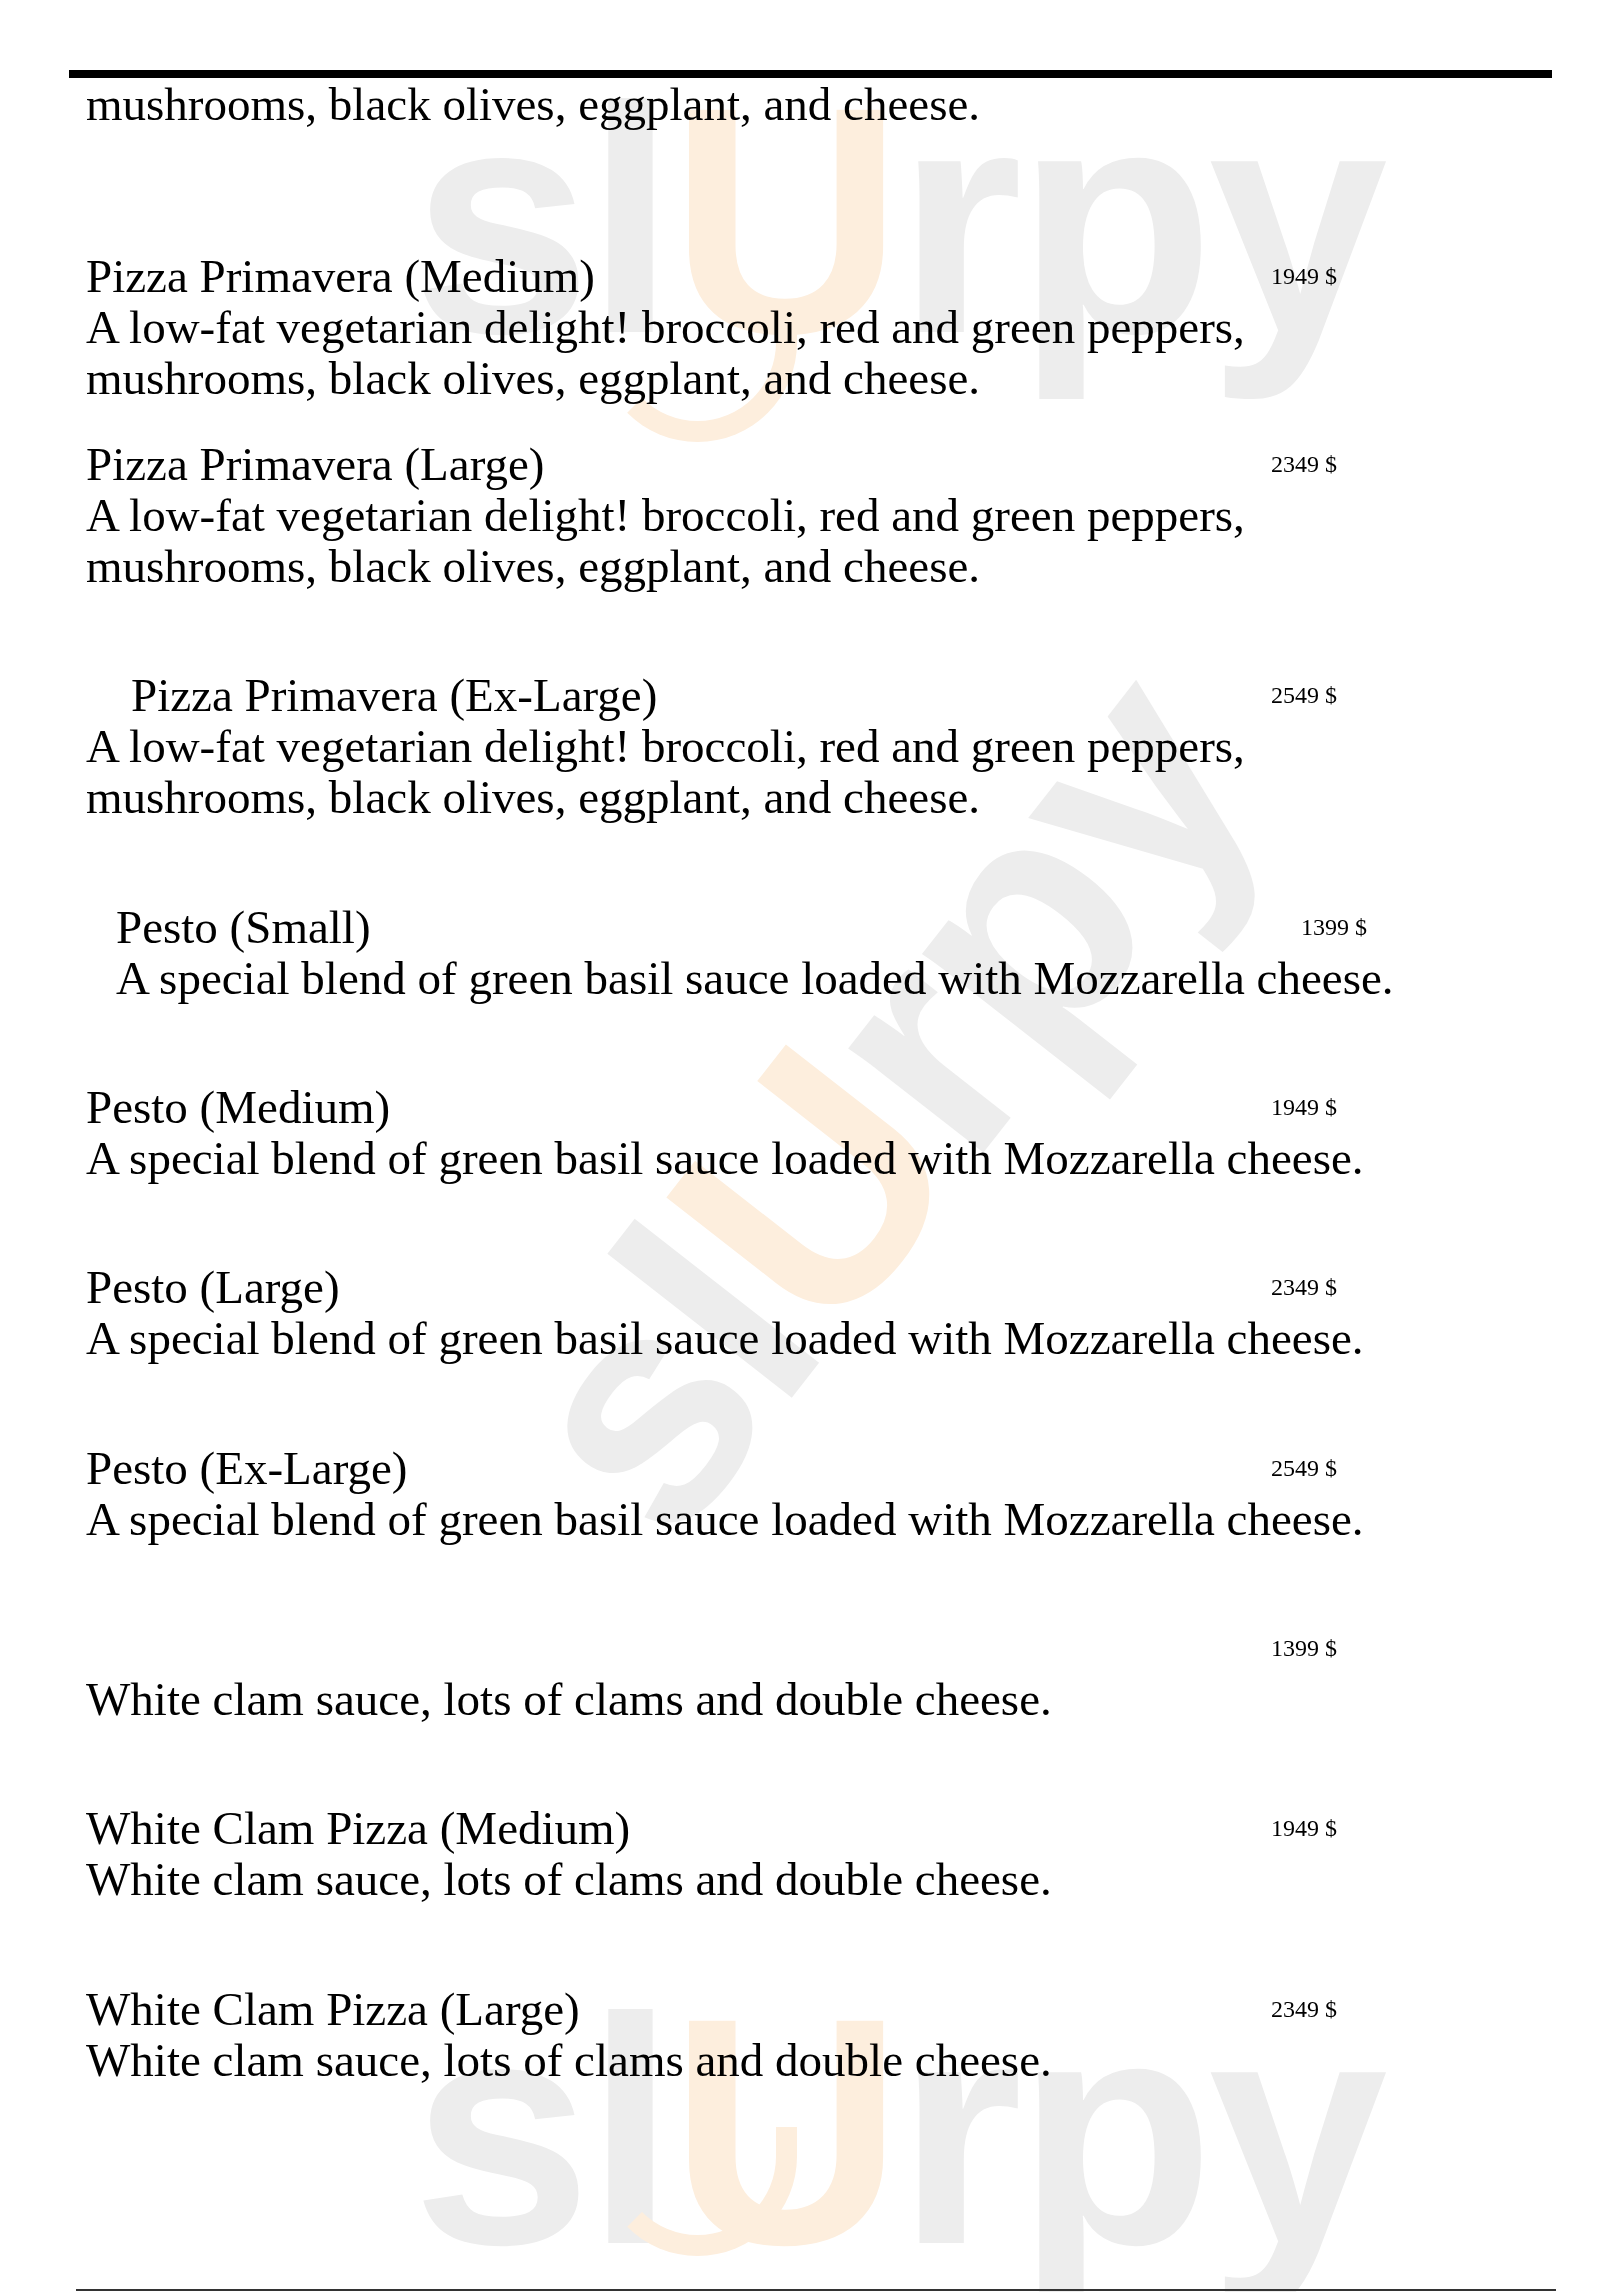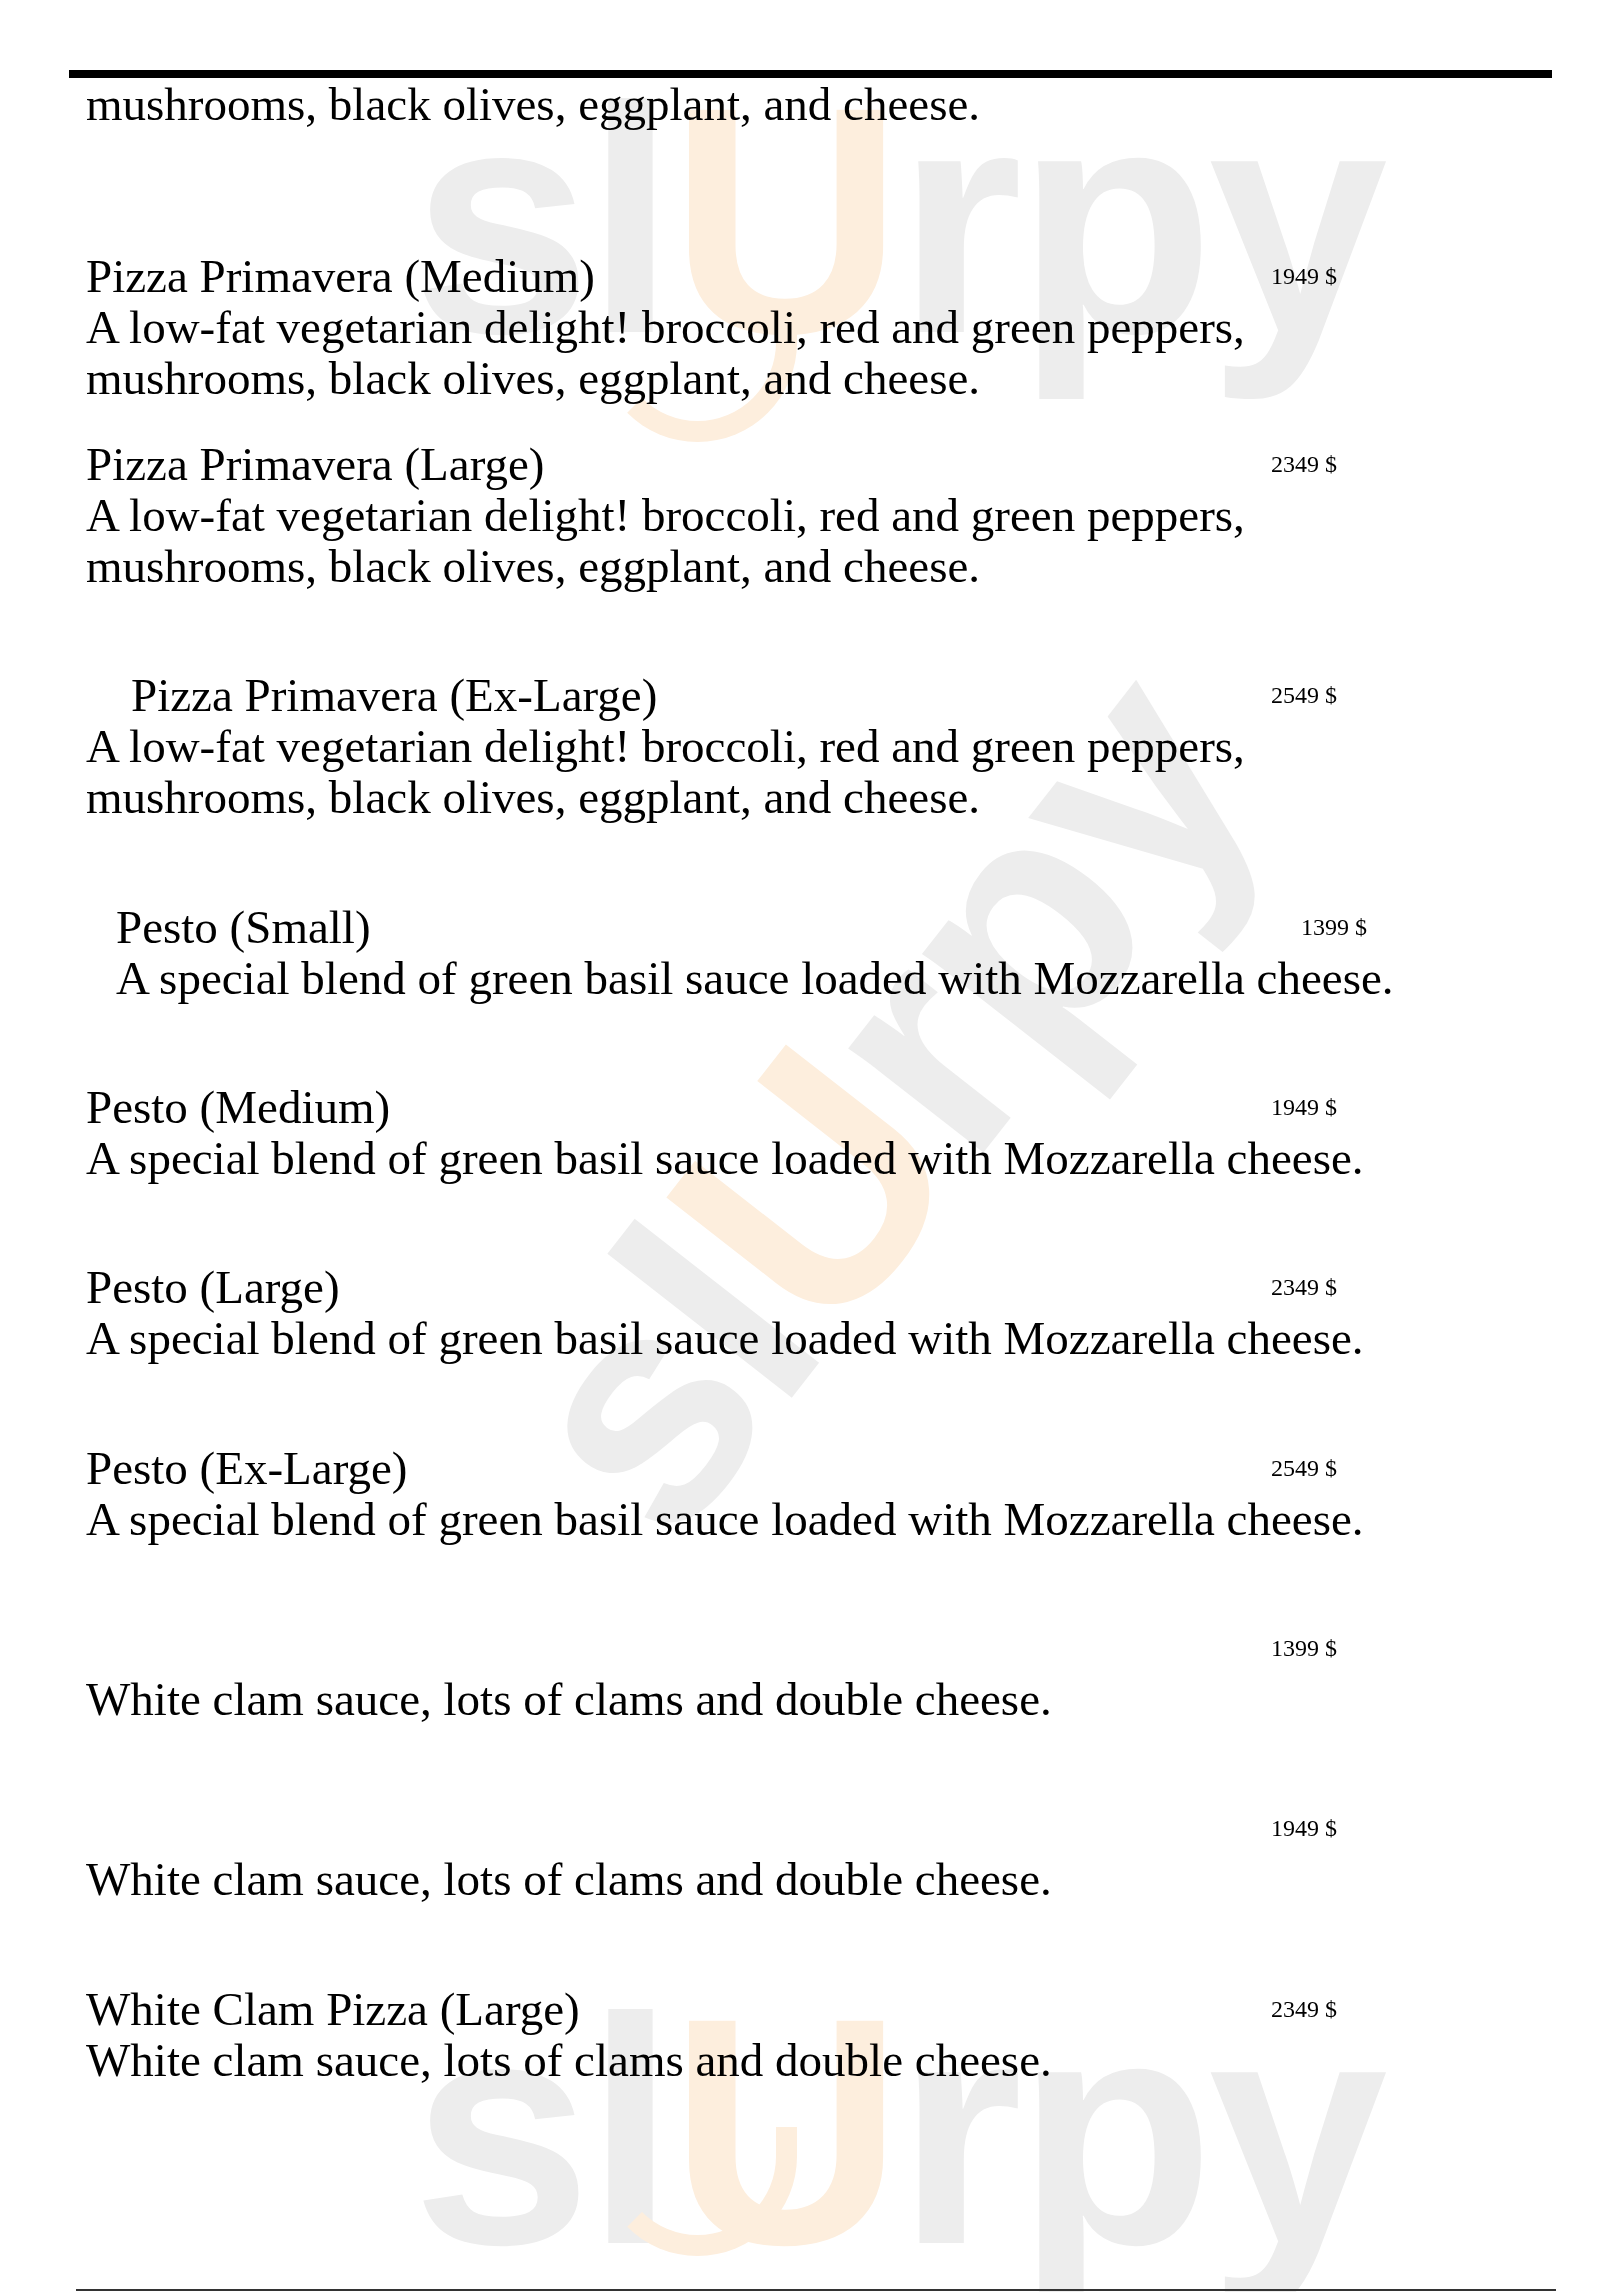--- a/index.html
+++ b/index.html
@@ -85,20 +85,21 @@
   <div class="price" style="top:0;">2549 $</div>
   <div class="line" style="top:51px;">A special blend of green basil sauce loaded with Mozzarella cheese.</div>
 </div>
 
 <div class="item" style="top:1623px;">
   <div class="price" style="top:0;">1399 $</div>
   <div class="line" style="top:51px;">White clam sauce, lots of clams and double cheese.</div>
 </div>
 
 <div class="item" style="top:1803px;">
+  <div class="line" style="top:0;">White Clam Pizza (Medium)</div>
   <div class="price" style="top:0;">1949 $</div>
   <div class="line" style="top:51px;">White clam sauce, lots of clams and double cheese.</div>
 </div>
 
 <div class="item" style="top:1984px;">
   <div class="line" style="top:0;">White Clam Pizza (Large)</div>
   <div class="price" style="top:0;">2349 $</div>
   <div class="line" style="top:51px;">White clam sauce, lots of clams and double cheese.</div>
 </div>
 

